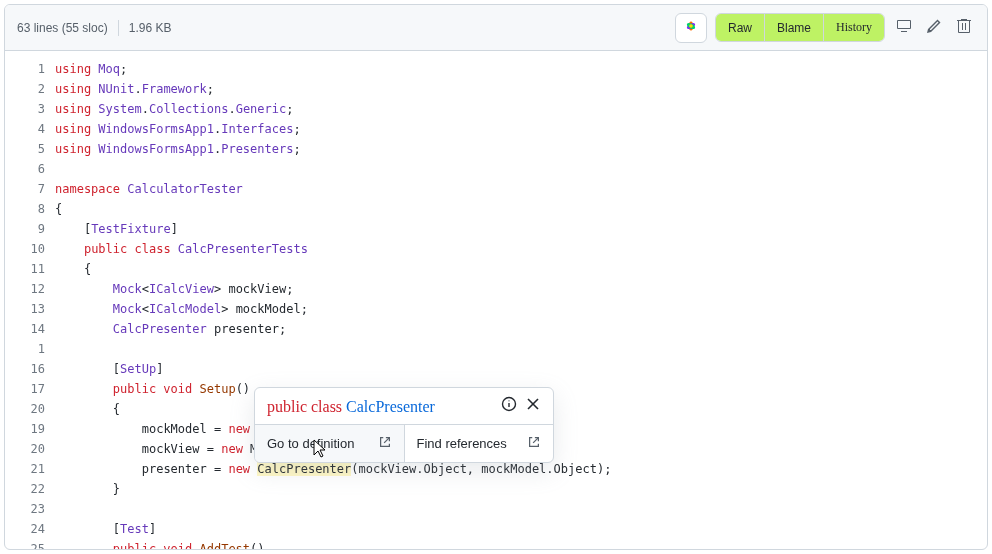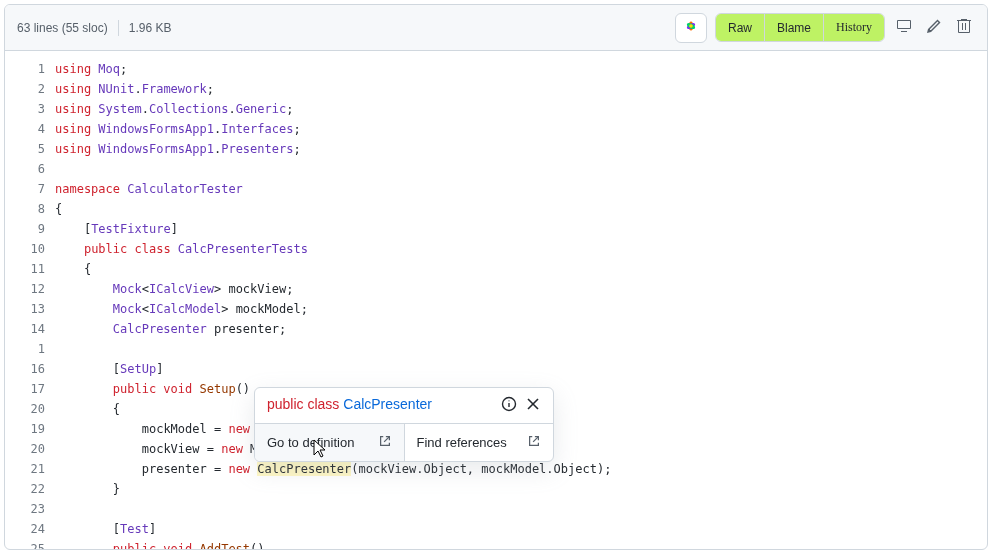--- a/index.html
+++ b/index.html
@@ -121,25 +121,25 @@
     width: 300px;
     background: #fff;
     border: 1px solid #d0d7de;
     border-radius: 6px;
     box-shadow: 0 8px 24px rgba(140,149,159,.2);
     z-index: 10;
     overflow: hidden;
   }
   .popover-head {
     display: flex;
-    align-items: flex-start;
+    align-items: flex-end;
     justify-content: space-between;
     padding: 8px 12px;
-    font-family: Liberation Sans, sans-serif;
-    font-size: 14px;
+    font-family: Liberation Serif, serif;
+    font-size: 16px;
   }
   .popover-head-icons { display:flex; gap:8px; align-items:center; }
   .popover-actions {
     display: flex;
     border-top: 1px solid #d0d7de;
   }
   .popover-actions .action {
     flex: 1;
     padding: 10px 12px;
     font-size: 13px;

